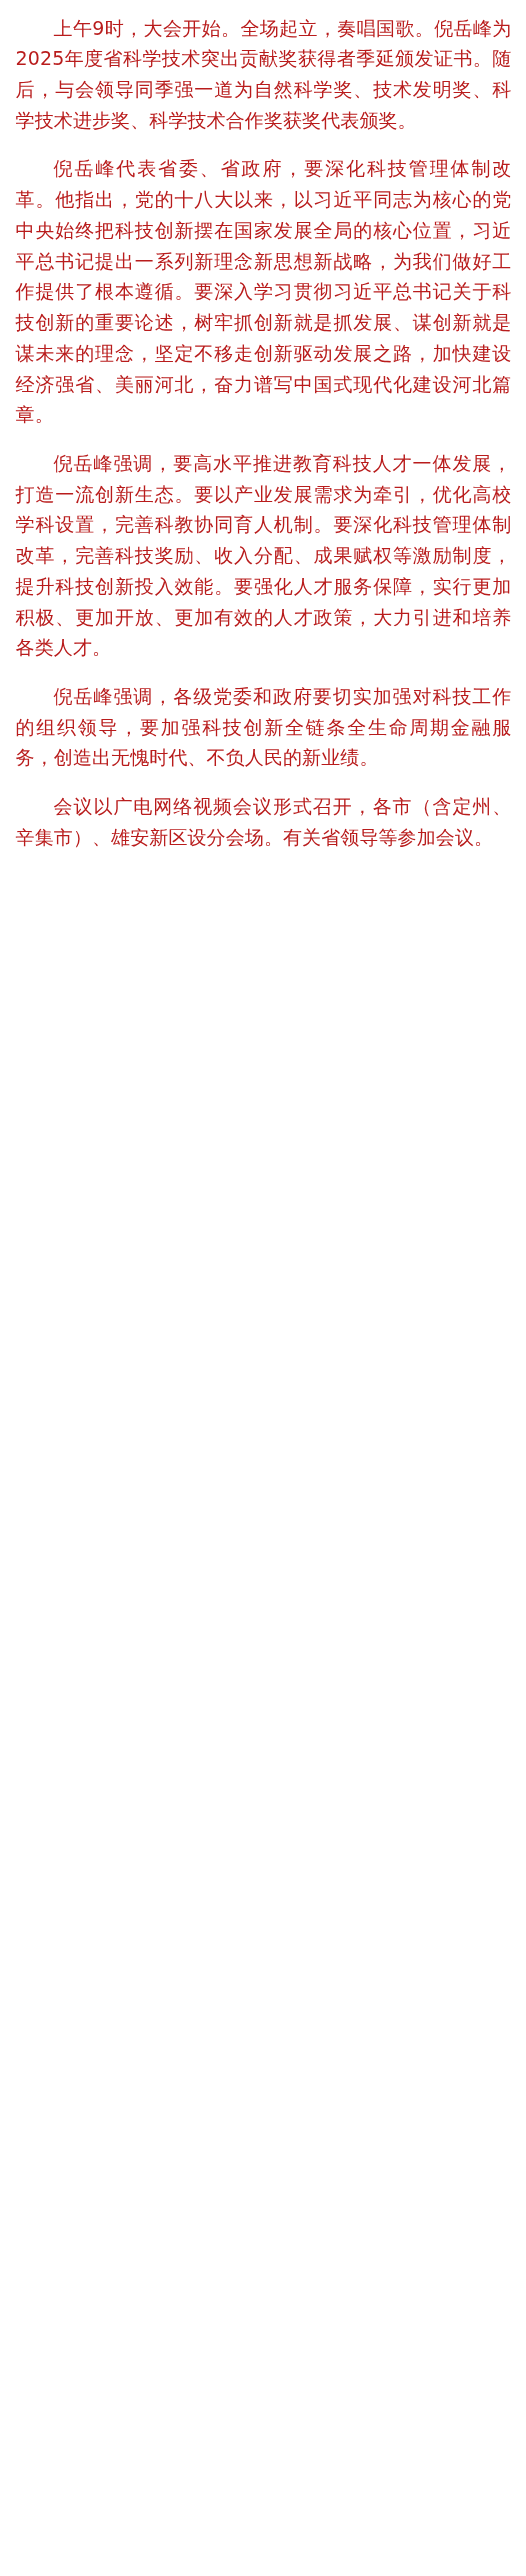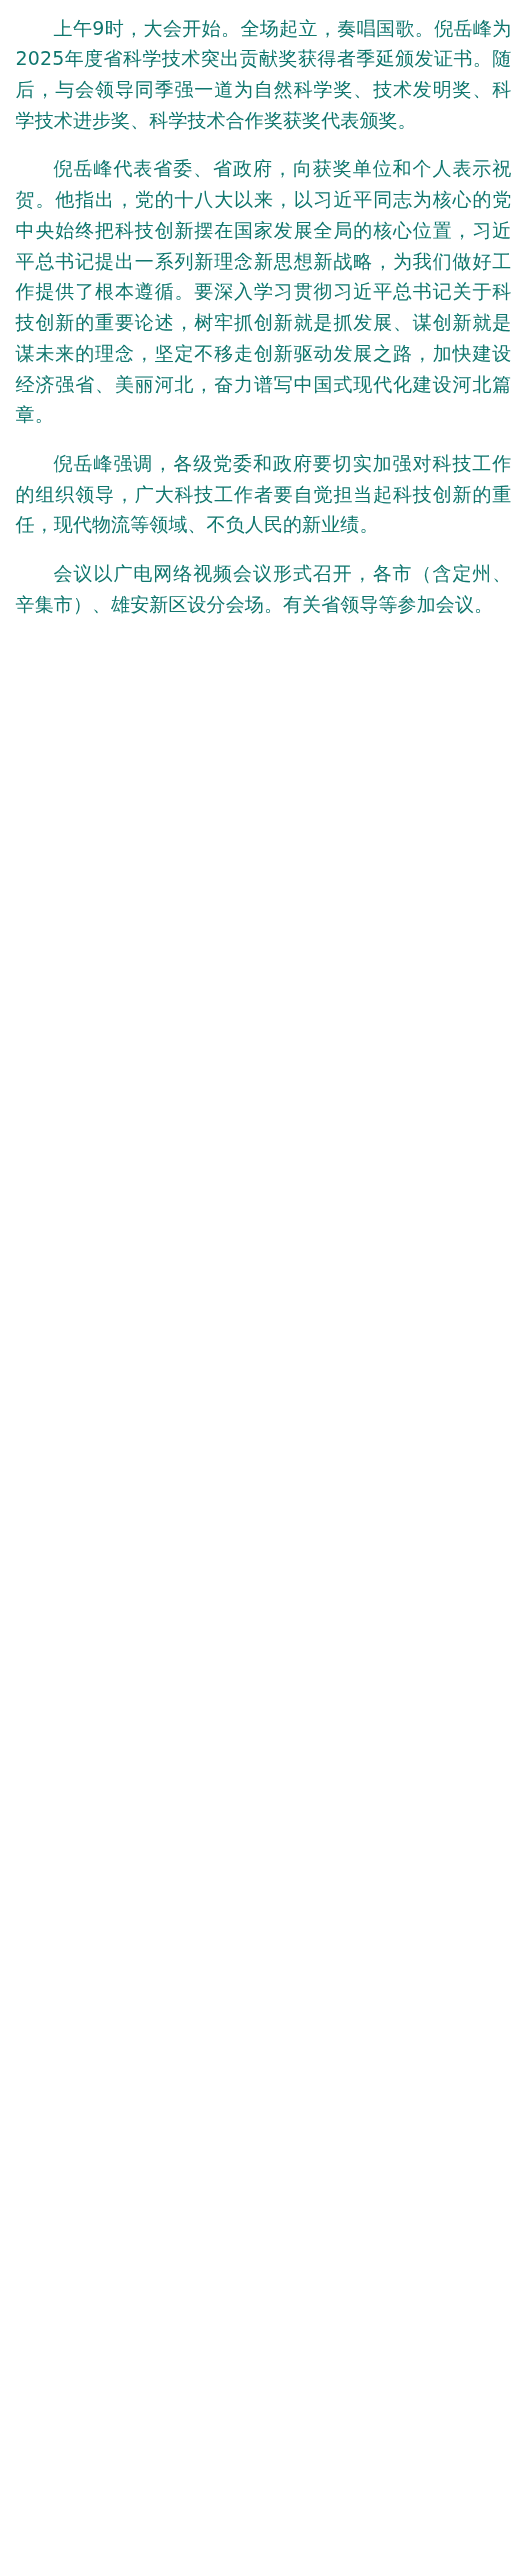--- a/index.html
+++ b/index.html
@@ -19,29 +19,30 @@
     padding: 12.5px 15.6px 21px 15.6px;
   }
   .para {
     margin: 0 0 17.7px 0;
     font-size: 19px;
     line-height: 1.62;
     text-indent: 2em;
     text-align: justify;
     text-justify: inter-ideograph;
     letter-spacing: 0.1px;
-    color: #0f766e;
+    color: #b91c1c;
     word-break: break-all;
   }
   .para:last-child {
     margin-bottom: 0;
   }
 </style>
 </head>
 <body>
 
 <div class="article">
   <p class="para">上午9时，大会开始。全场起立，奏唱国歌。倪岳峰为2025年度省科学技术突出贡献奖获得者季延颁发证书。随后，与会领导同季强一道为自然科学奖、技术发明奖、科学技术进步奖、科学技术合作奖获奖代表颁奖。</p>
-  <p class="para">倪岳峰代表省委、省政府，向获奖单位和个人表示祝贺。他指出，党的十八大以来，以习近平同志为核心的党中央始终把科技创新摆在国家发展全局的核心位置，习近平总书记提出一系列新理念新思想新战略，为我们做好工作提供了根本遵循。要深入学习贯彻习近平总书记关于科技创新的重要论述，树牢抓创新就是抓发展、谋创新就是谋未来的理念，坚定不移走创新驱动发展之路，加快建设经济强省、美丽河北，奋力谱写中国式现代化建设河北篇章。</p>
-  <p class="para">倪岳峰强调，各级党委和政府要切实加强对科技工作的组织领导，广大科技工作者要自觉担当起科技创新的重任，现代物流等领域、不负人民的新业绩。</p>
+  <p class="para">倪岳峰代表省委、省政府，要深化科技管理体制改革。他指出，党的十八大以来，以习近平同志为核心的党中央始终把科技创新摆在国家发展全局的核心位置，习近平总书记提出一系列新理念新思想新战略，为我们做好工作提供了根本遵循。要深入学习贯彻习近平总书记关于科技创新的重要论述，树牢抓创新就是抓发展、谋创新就是谋未来的理念，坚定不移走创新驱动发展之路，加快建设经济强省、美丽河北，奋力谱写中国式现代化建设河北篇章。</p>
+  <p class="para">倪岳峰强调，要高水平推进教育科技人才一体发展，打造一流创新生态。要以产业发展需求为牵引，优化高校学科设置，完善科教协同育人机制。要深化科技管理体制改革，完善科技奖励、收入分配、成果赋权等激励制度，提升科技创新投入效能。要强化人才服务保障，实行更加积极、更加开放、更加有效的人才政策，大力引进和培养各类人才。</p>
+  <p class="para">倪岳峰强调，各级党委和政府要切实加强对科技工作的组织领导，要加强科技创新全链条全生命周期金融服务，创造出无愧时代、不负人民的新业绩。</p>
   <p class="para">会议以广电网络视频会议形式召开，各市（含定州、辛集市）、雄安新区设分会场。有关省领导等参加会议。</p>
 </div>
 
 
 </body></html>

